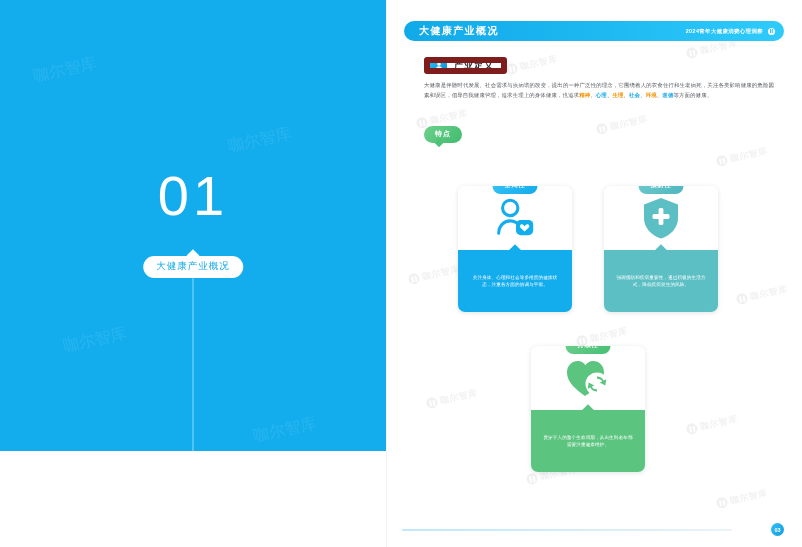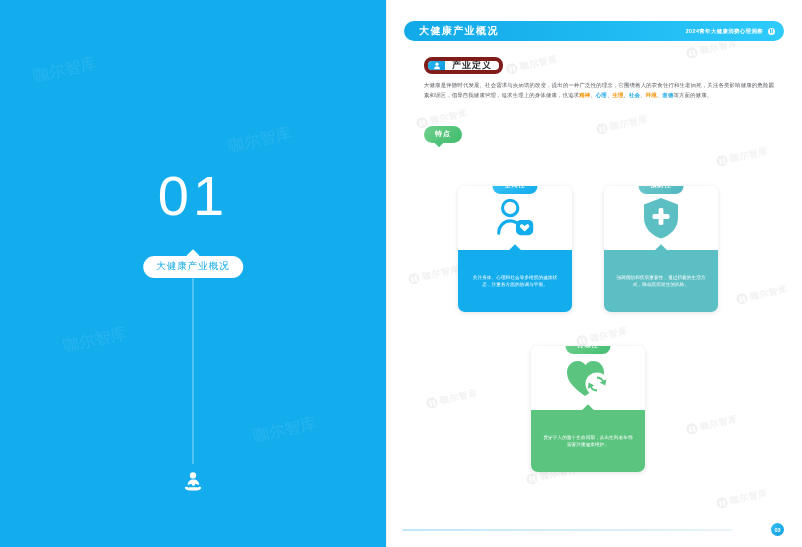--- a/index.html
+++ b/index.html
@@ -6,21 +6,21 @@
   html, body {
     width: 802px; height: 547px;
     font-family: "Liberation Sans", "DejaVu Sans", sans-serif;
     overflow: hidden; background: #ffffff;
   }
   #page { position: relative; width: 802px; height: 547px; display: flex; }
 
   
   .left-panel {
     position: relative;
-    width: 386px; height: 547px;
+    width: 386px; height: 451px;
     background: #13ADEE;
     flex: 0 0 386px;
     overflow: hidden;
   }
   .section-number {
     position: absolute; left: 0; right: 0; top: 168px;
     text-align: center;
     font-size: 56px; font-weight: 300; letter-spacing: 4px;
     color: #ffffff; line-height: 1;
     font-family: "Liberation Sans", sans-serif;
@@ -106,21 +106,21 @@
   .header-dot::after{
     content:""; position:absolute; left:2px; top:1.8px;
     width:1.2px; height:3.5px; background:#29C3F8;
     box-shadow: 1.8px 0 0 #29C3F8;
   }
 
   
   .def-label {
     position: absolute; left: 38px; top: 57px; z-index: 3;
     display: flex; align-items: stretch; height: 17px;
-    border: 4px solid #7f1d1d; border-radius: 8px; background: #ffffff;
+    border: 6px solid #7f1d1d; border-radius: 3px; background: #ffffff;
     overflow: hidden;
   }
   .def-label-icon {
     width: 17px; background: linear-gradient(135deg,#25B5F0,#0F9BE0);
     display:flex; align-items:center; justify-content:center;
   }
   .def-label-text {
     padding: 0 7px; display:flex; align-items:center;
     font-size: 9px; font-weight: 700; color: #2b2b2b; letter-spacing: 1px;
   }

